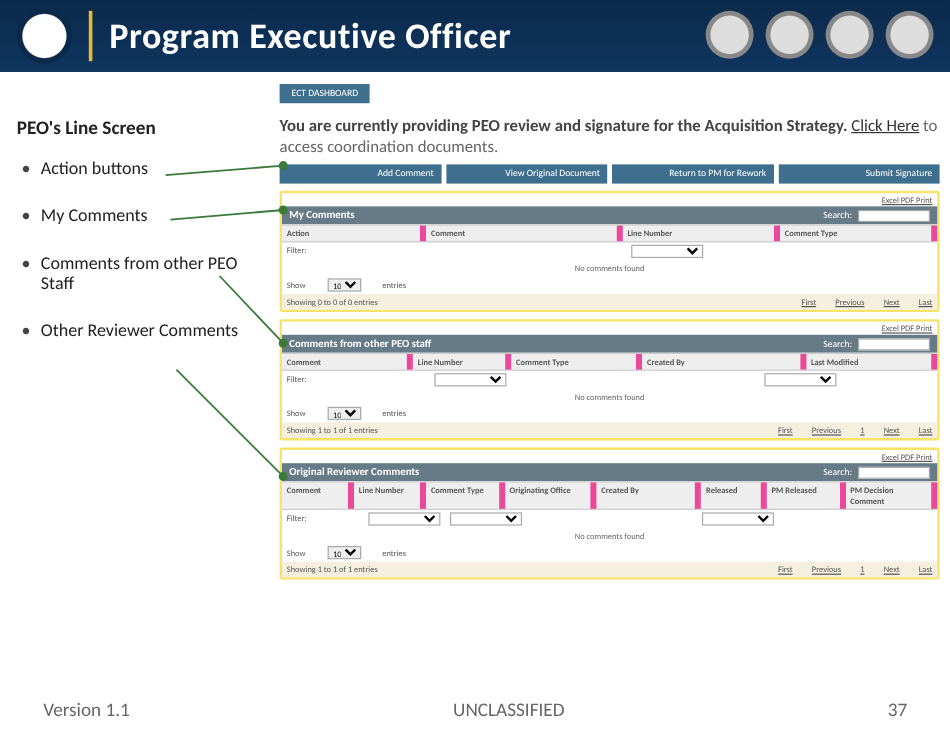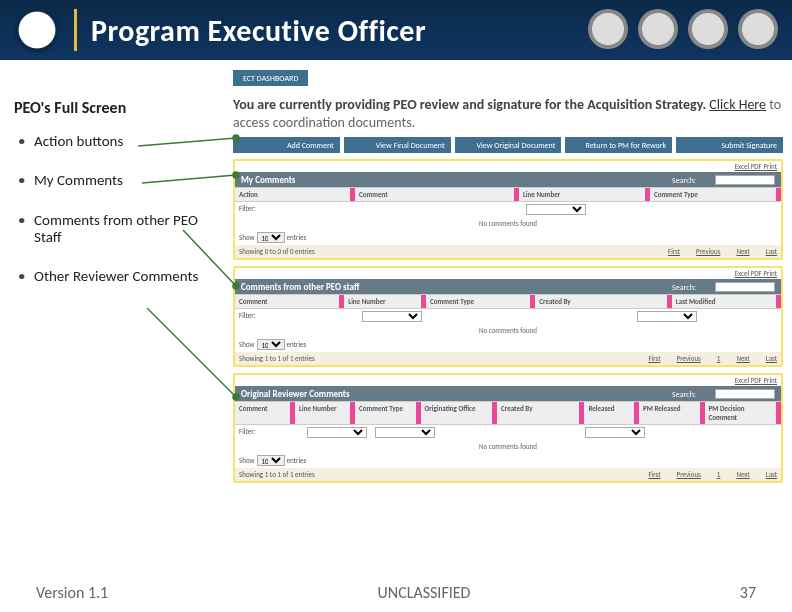--- a/index.html
+++ b/index.html
@@ -17,30 +17,30 @@
 .left li::before{content:"•";position:absolute;left:0;top:0;color:#444}
 .app{position:absolute;left:233px;top:70px;width:550px;font-size:9px;color:#555}
 .tab{background:#3f6f8f;color:#fff;font-size:8px;padding:3px 10px;display:inline-block}
 .note{font-size:14px;color:#666;margin:10px 0 6px;line-height:1.25}
 .note b{color:#444}
 .note a{color:#333;text-decoration:underline}
 .btnrow{display:flex;gap:4px;margin-bottom:6px}
 .btn{background:#3f6f8f;color:#fff;font-size:8px;padding:3px 6px;text-align:right;flex:1}
 .panel{border:2px solid #f7e36a;border-radius:2px;background:#fff;margin-bottom:6px}
 .panel-h{background:#667a88;color:#fff;font-size:9px;font-weight:700;padding:2px 6px;display:flex;justify-content:space-between;align-items:center}
-.panel-h .search{color:#fff;font-weight:400;font-size:8px;display:flex;gap:19px}
+.panel-h .search{color:#fff;font-weight:400;font-size:8px;display:flex;gap:5px}
 .panel-h .search input{width:60px;height:10px;font-size:7px;border:1px solid #aaa}
 .exports{font-size:7px;color:#555;text-align:right;padding:1px 4px;text-decoration:underline}
 .thead{display:flex;background:#eee;font-size:7px;font-weight:700;border-top:1px solid #ccc;border-bottom:1px solid #ccc}
 .thead span{padding:2px 4px;border-right:5px solid #ec4899}
 .filterrow{display:flex;font-size:7px;padding:2px 0}
 .filterrow span{padding:0 4px}
 .filterrow select{font-size:7px;height:11px;border:1px solid #aaa;background:#fff;width:60px}
 .nocom{text-align:center;font-size:7px;padding:2px;color:#666}
-.entries{font-size:7px;padding:2px 4px;display:flex;align-items:center;gap:2px}
+.entries{font-size:7px;padding:2px 4px;display:flex;align-items:center;gap:18px}
 .entries select{font-size:7px;height:11px;width:28px;border:1px solid #aaa}
 .foot{display:flex;justify-content:space-between;font-size:7px;padding:2px 4px;background:#f5efe0}
 .foot .pg span{margin-left:16px;text-decoration:underline}
 .footer{position:absolute;bottom:10px;left:0;width:100%;display:flex;justify-content:space-between;padding:0 36px;font-size:16px;color:#666}
 svg.lines{position:absolute;left:0;top:0;pointer-events:none}
 </style>
 </head>
 <body>
 
 <div class="header">
@@ -49,38 +49,37 @@
   <span class="title">Program Executive Officer</span>
   <div class="header-seals">
     <span class="hs"></span>
     <span class="hs"></span>
     <span class="hs"></span>
     <span class="hs"></span>
   </div>
 </div>
 
 <div class="left">
-  <h3>PEO's Full Screen</h3>
+  <h3>PEO's Line Screen</h3>
   <ul>
     <li>Action buttons</li>
     <li>My Comments</li>
     <li>Comments from other PEO Staff</li>
     <li>Other Reviewer Comments</li>
   </ul>
 </div>
 
 <div class="app">
   <div class="tab">ECT DASHBOARD</div>
   <div class="note">
     <b>You are currently providing PEO review and signature for the Acquisition Strategy. </b><a href="#">Click Here</a><span> to access coordination documents.</span>
   </div>
 
   <div class="btnrow">
     <div class="btn">Add Comment</div>
-    <div class="btn">View Final Document</div>
     <div class="btn">View Original Document</div>
     <div class="btn">Return to PM for Rework</div>
     <div class="btn">Submit Signature</div>
   </div>
 
   
   <div class="panel">
     <div class="exports"><span>Excel</span> <span>PDF</span> <span>Print</span></div>
     <div class="panel-h">
         <span>My Comments</span>

